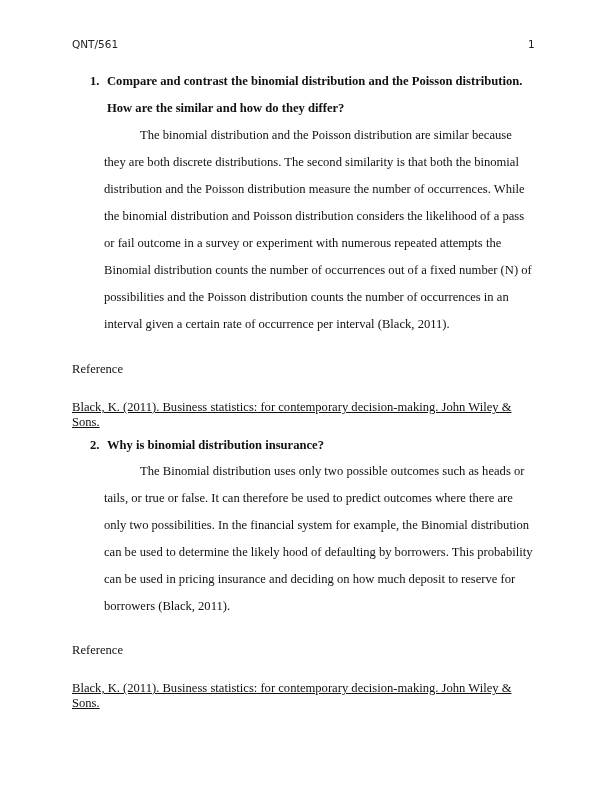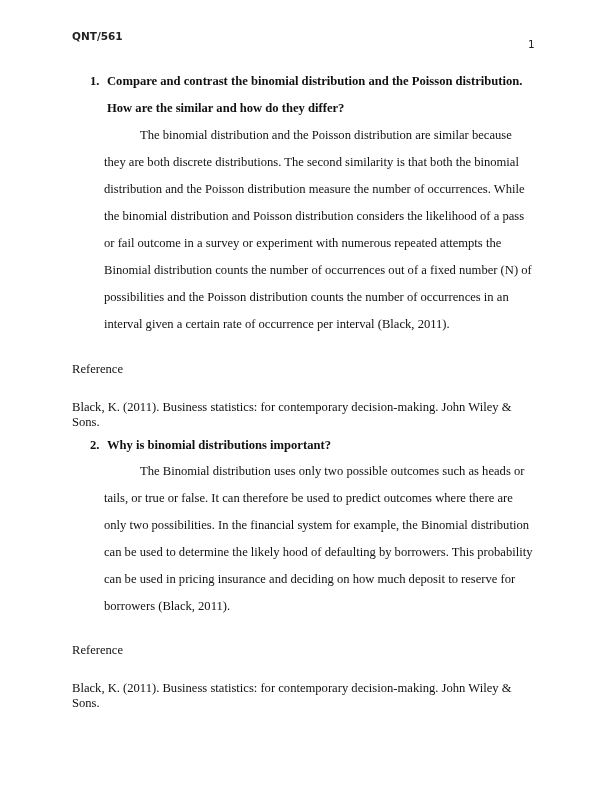--- a/index.html
+++ b/index.html
@@ -19,25 +19,24 @@
     .page {
       position: absolute;
       left: 0; top: 0;
       width: 606px;
       height: 800px;
       background: #ffffff;
     }
     .header-left {
       position: absolute;
       left: 72px;
-      top: 30px;
+      top: 38px;
       font-family: "DejaVu Sans", "Liberation Sans", sans-serif;
       font-size: 10.5px;
       color: #222;
-      font-weight: bold;
     }
     .header-right {
       position: absolute;
       left: 528px;
       top: 38px;
       font-family: "DejaVu Sans", "Liberation Sans", sans-serif;
       font-size: 10.5px;
       color: #222;
     }
     .q-heading {
@@ -66,20 +65,21 @@
     }
     .ref-title {
       position: absolute;
       left: 72px;
       font-weight: normal;
     }
     .ref-entry {
       position: absolute;
       left: 72px;
       width: 470px;
+      text-decoration: underline;
     }
   </style>
 </head>
 <body>
 
 <div class="page">
 
   <div class="header-left">QNT/561</div>
   <div class="header-right">1</div>
 
@@ -88,21 +88,21 @@
     <span class="text">Compare and contrast the binomial distribution and the Poisson distribution. How are the similar and how do they differ?</span>
   </div>
 
   <p class="para" style="top:122px;">The binomial distribution and the Poisson distribution are similar because they are both discrete distributions. The second similarity is that both the binomial distribution and the Poisson distribution measure the number of occurrences. While the binomial distribution and Poisson distribution considers the likelihood of a pass or fail outcome in a survey or experiment with numerous repeated attempts the Binomial distribution counts the number of occurrences out of a fixed number (N) of possibilities and the Poisson distribution counts the number of occurrences in an interval given a certain rate of occurrence per interval (Black, 2011).</p>
 
   <div class="ref-title" style="top:362px;">Reference</div>
   <div class="ref-entry" style="top:400px;">Black, K. (2011). Business statistics: for contemporary decision-making. John Wiley &amp; Sons.</div>
 
   <div class="q-heading" style="top:432px;">
     <span class="num">2.</span>
-    <span class="text">Why is binomial distributions important?</span>
+    <span class="text">Why is binomial distribution insurance?</span>
   </div>
 
   <p class="para" style="top:458px;">The Binomial distribution uses only two possible outcomes such as heads or tails, or true or false. It can therefore be used to predict outcomes where there are only two possibilities. In the financial system for example, the Binomial distribution can be used to determine the likely hood of defaulting by borrowers. This probability can be used in pricing insurance and deciding on how much deposit to reserve for borrowers (Black, 2011).</p>
 
   <div class="ref-title" style="top:643px;">Reference</div>
   <div class="ref-entry" style="top:681px;">Black, K. (2011). Business statistics: for contemporary decision-making. John Wiley &amp; Sons.</div>
 
 </div>
 
 </body></html>

